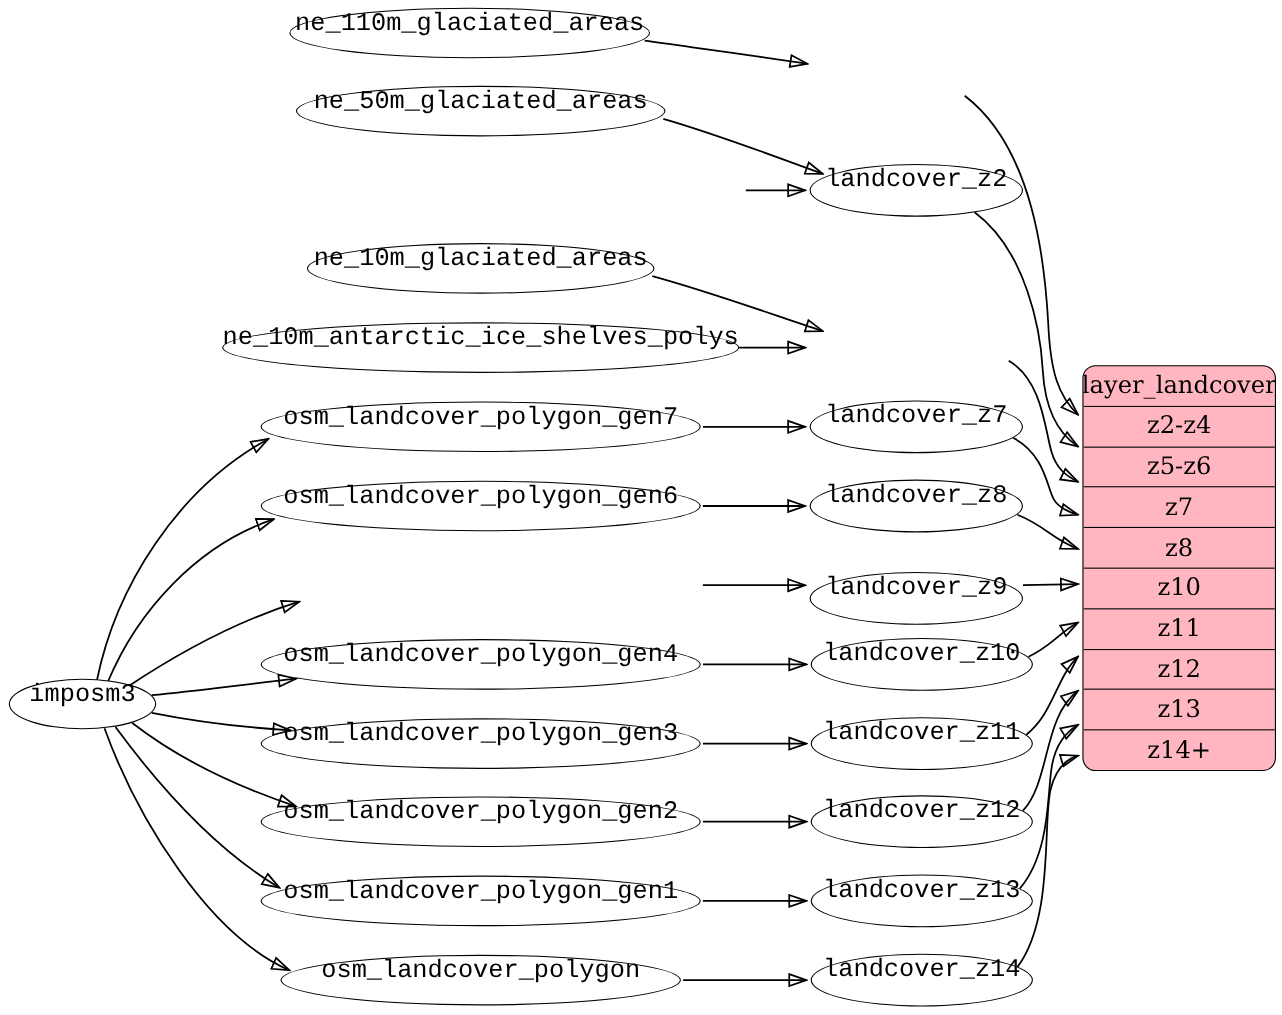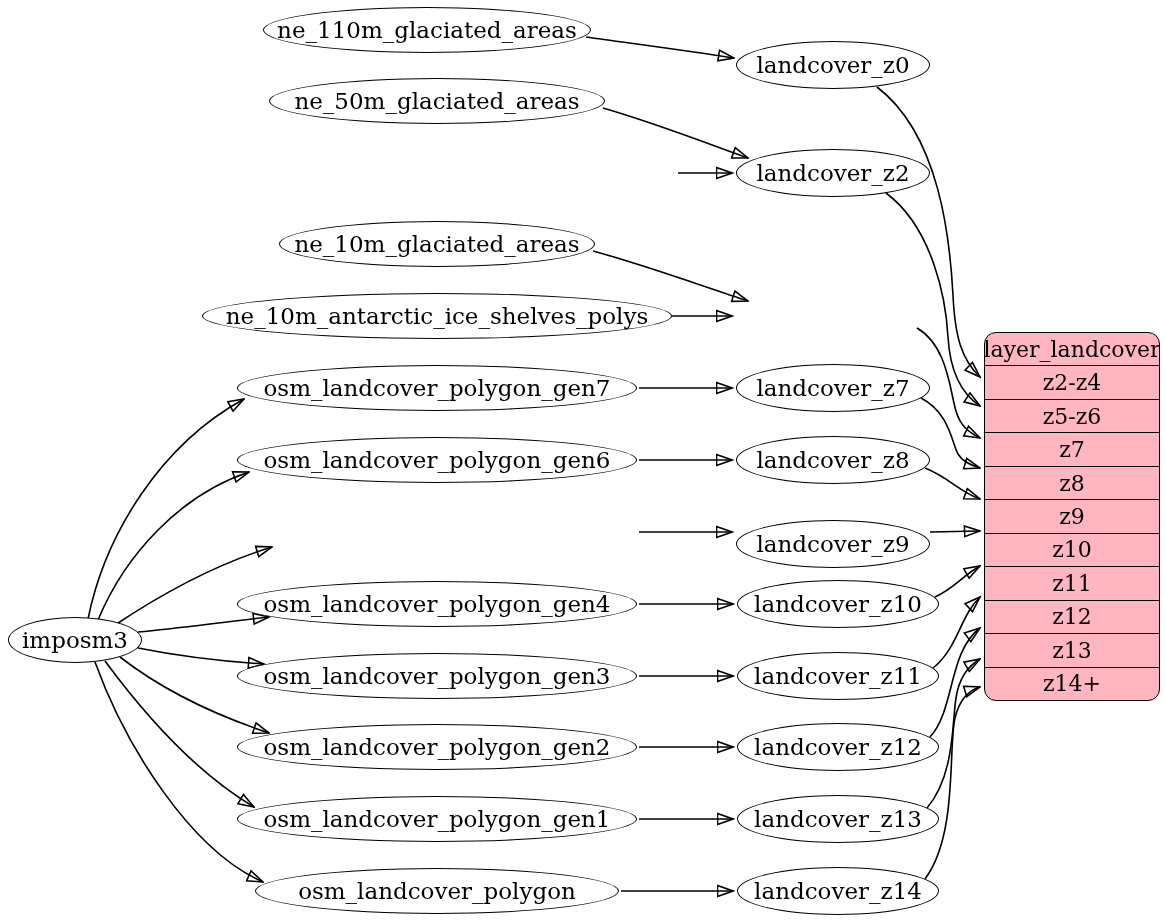--- a/index.html
+++ b/index.html
@@ -11,24 +11,25 @@
     color:#000;
     overflow:hidden;
   }
   #edges{position:absolute;left:0;top:0;width:1165px;height:923px;}
   #edges path, #edges line{fill:none;stroke:#000;stroke-width:1.6px;}
   .ell{
     position:absolute;
     border:1.6px solid #000;
     border-radius:50%;
     background:#fff;
-    display:flex;align-items:center;justify-content:center;
+    display:flex;justify-content:center;
     font-size:23px;
     white-space:nowrap;
     box-sizing:border-box;
+    font-family:Liberation Mono, monospace;
   }
   .record{
     position:absolute;
     left:984px;top:332px;width:176px;height:369px;
     border:1.6px solid #000;
     border-radius:12px;
     background:#ffb6c1;
     box-sizing:border-box;
     display:flex;flex-direction:column;
     overflow:hidden;
@@ -120,23 +121,20 @@
   <div class="ell" style="left:237px;top:724px;width:400px;height:46px">
       <span>osm_landcover_polygon_gen2</span>
     </div>
   <div class="ell" style="left:237px;top:796px;width:400px;height:46px">
       <span>osm_landcover_polygon_gen1</span>
     </div>
   <div class="ell" style="left:255px;top:868px;width:364px;height:46px">
       <span>osm_landcover_polygon</span>
     </div>
 
-  <div class="ell" style="left:736px;top:41px;width:194px;height:48px">
-      <span>landcover_z0</span>
-    </div>
   <div class="ell" style="left:736px;top:149px;width:194px;height:48px">
       <span>landcover_z2</span>
     </div>
   <div class="ell" style="left:736px;top:364px;width:194px;height:48px">
       <span>landcover_z7</span>
     </div>
   <div class="ell" style="left:736px;top:436px;width:194px;height:48px">
       <span>landcover_z8</span>
     </div>
   <div class="ell" style="left:736px;top:520px;width:194px;height:48px">
@@ -157,21 +155,20 @@
   <div class="ell" style="left:737px;top:867px;width:202px;height:48px">
       <span>landcover_z14</span>
     </div>
 
   <div class="record">
     <div class="cell">layer_landcover</div>
     <div class="cell">z2-z4</div>
     <div class="cell">z5-z6</div>
     <div class="cell">z7</div>
     <div class="cell">z8</div>
-    <div class="cell">z9</div>
     <div class="cell">z10</div>
     <div class="cell">z11</div>
     <div class="cell">z12</div>
     <div class="cell">z13</div>
     <div class="cell">z14+</div>
   </div>
 
 </div>
 
 </body></html>

